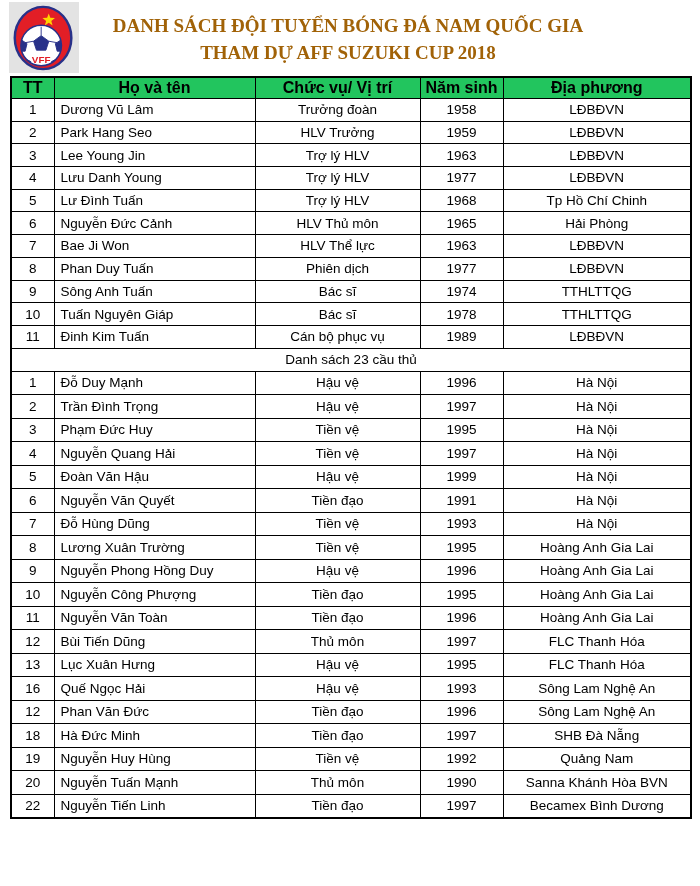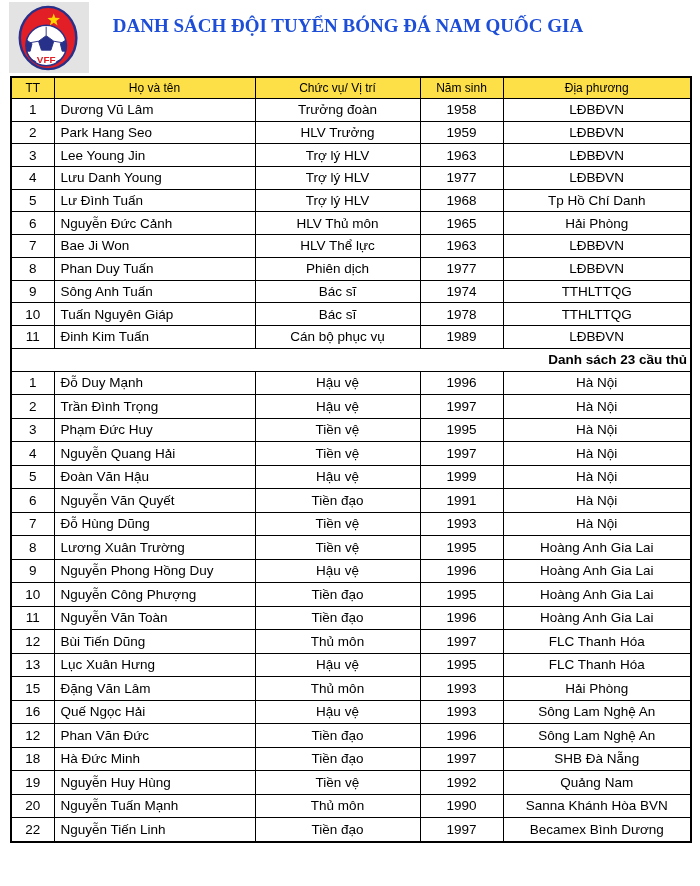--- a/index.html
+++ b/index.html
@@ -1,34 +1,34 @@
 <!DOCTYPE html>
 <html lang="vi"><head>
 <meta charset="utf-8">
 <style>
   html,body{margin:0;padding:0;background:#ffffff;}
   body{width:700px;height:886px;font-family:"Liberation Sans","DejaVu Sans",sans-serif;color:#000;}
   .page{position:relative;width:700px;height:886px;overflow:hidden;background:#fff;}
 
   
   .header-area{position:relative;height:76px;}
-  .logo-box{position:absolute;left:9px;top:2px;width:80px;height:71px;background:#e3e3e3;display:flex;align-items:center;justify-content:center;}
+  .logo-box{position:absolute;left:9px;top:2px;width:70px;height:71px;background:#e3e3e3;display:flex;align-items:center;justify-content:center;}
   .title-block{position:absolute;left:0;top:12px;width:696px;text-align:center;
-    font-family:"Liberation Serif","DejaVu Serif",serif;font-weight:bold;font-size:19px;line-height:27px;color:#1d4ed8;}
+    font-family:"Liberation Serif","DejaVu Serif",serif;font-weight:bold;font-size:19px;line-height:27px;color:#a16207;}
 
   
   table.roster{border-collapse:collapse;table-layout:fixed;width:680px;margin-left:10px;
     font-size:13.5px;}
   table.roster th, table.roster td{border:1px solid #000;padding:0 3px;overflow:hidden;white-space:nowrap;}
   table.roster{border:2px solid #000;}
-  thead th{height:20px;background:#fde047;font-weight:normal;font-size:12px;}
+  thead th{height:20px;background:#22c55e;font-weight:bold;font-size:16px;}
   tbody.staff td{height:21.7px;text-align:center;}
   tbody.players td{height:22.5px;text-align:center;}
   tbody td.cell-name{text-align:left;padding-left:6px;}
-  tr.section-row td{height:22px;text-align:right;font-weight:bold;}
+  tr.section-row td{height:22px;text-align:center;font-weight:normal;}
 </style>
 </head>
 <body>
 
 <div class="page">
 
   <div class="header-area">
     <div class="logo-box">
       <svg width="66" height="68" viewBox="0 0 70 72">
         <defs>
@@ -50,20 +50,21 @@
           <polygon points="49,58 55,61 54,68 45,68 43,61"></polygon>
           <line x1="32" y1="33.5" x2="32" y2="24"></line>
           <line x1="40.1" y1="39.4" x2="49" y2="41"></line>
           <line x1="23.9" y1="39.4" x2="15" y2="41"></line>
         </g>
         <text x="32" y="62.5" text-anchor="middle" font-size="10.5" font-weight="bold" font-family="Liberation Sans, DejaVu Sans, sans-serif" fill="#e21e26">VFF</text>
       </svg>
     </div>
     <div class="title-block">
       <div>DANH SÁCH ĐỘI TUYỂN BÓNG ĐÁ NAM QUỐC GIA</div>
+      <div>THAM DỰ AFF SUZUKI CUP 2018</div>
     </div>
   </div>
 
   <table class="roster">
     <colgroup>
       <col style="width:43px">
         <col style="width:201px">
         <col style="width:165px">
       <col style="width:83px">
         <col style="width:188px">
@@ -104,21 +105,21 @@
           <td class="cell-name">Lưu Danh Young</td>
           <td class="cell-role">Trợ lý HLV</td>
           <td class="cell-year">1977</td>
           <td class="cell-place">LĐBĐVN</td>
         </tr>
         <tr>
           <td class="cell-tt">5</td>
           <td class="cell-name">Lư Đình Tuấn</td>
           <td class="cell-role">Trợ lý HLV</td>
           <td class="cell-year">1968</td>
-          <td class="cell-place">Tp Hồ Chí Danh</td>
+          <td class="cell-place">Tp Hồ Chí Chinh</td>
         </tr>
         <tr>
           <td class="cell-tt">6</td>
           <td class="cell-name">Nguyễn Đức Cảnh</td>
           <td class="cell-role">HLV Thủ môn</td>
           <td class="cell-year">1965</td>
           <td class="cell-place">Hải Phòng</td>
         </tr>
         <tr>
           <td class="cell-tt">7</td>
@@ -247,27 +248,20 @@
           <td class="cell-place">FLC Thanh Hóa</td>
         </tr>
         <tr>
           <td class="cell-tt">13</td>
           <td class="cell-name">Lục Xuân Hưng</td>
           <td class="cell-role">Hậu vệ</td>
           <td class="cell-year">1995</td>
           <td class="cell-place">FLC Thanh Hóa</td>
         </tr>
         <tr>
-          <td class="cell-tt">15</td>
-          <td class="cell-name">Đặng Văn Lâm</td>
-          <td class="cell-role">Thủ môn</td>
-          <td class="cell-year">1993</td>
-          <td class="cell-place">Hải Phòng</td>
-        </tr>
-        <tr>
           <td class="cell-tt">16</td>
           <td class="cell-name">Quế Ngọc Hải</td>
           <td class="cell-role">Hậu vệ</td>
           <td class="cell-year">1993</td>
           <td class="cell-place">Sông Lam Nghệ An</td>
         </tr>
         <tr>
           <td class="cell-tt">12</td>
           <td class="cell-name">Phan Văn Đức</td>
           <td class="cell-role">Tiền đạo</td>

